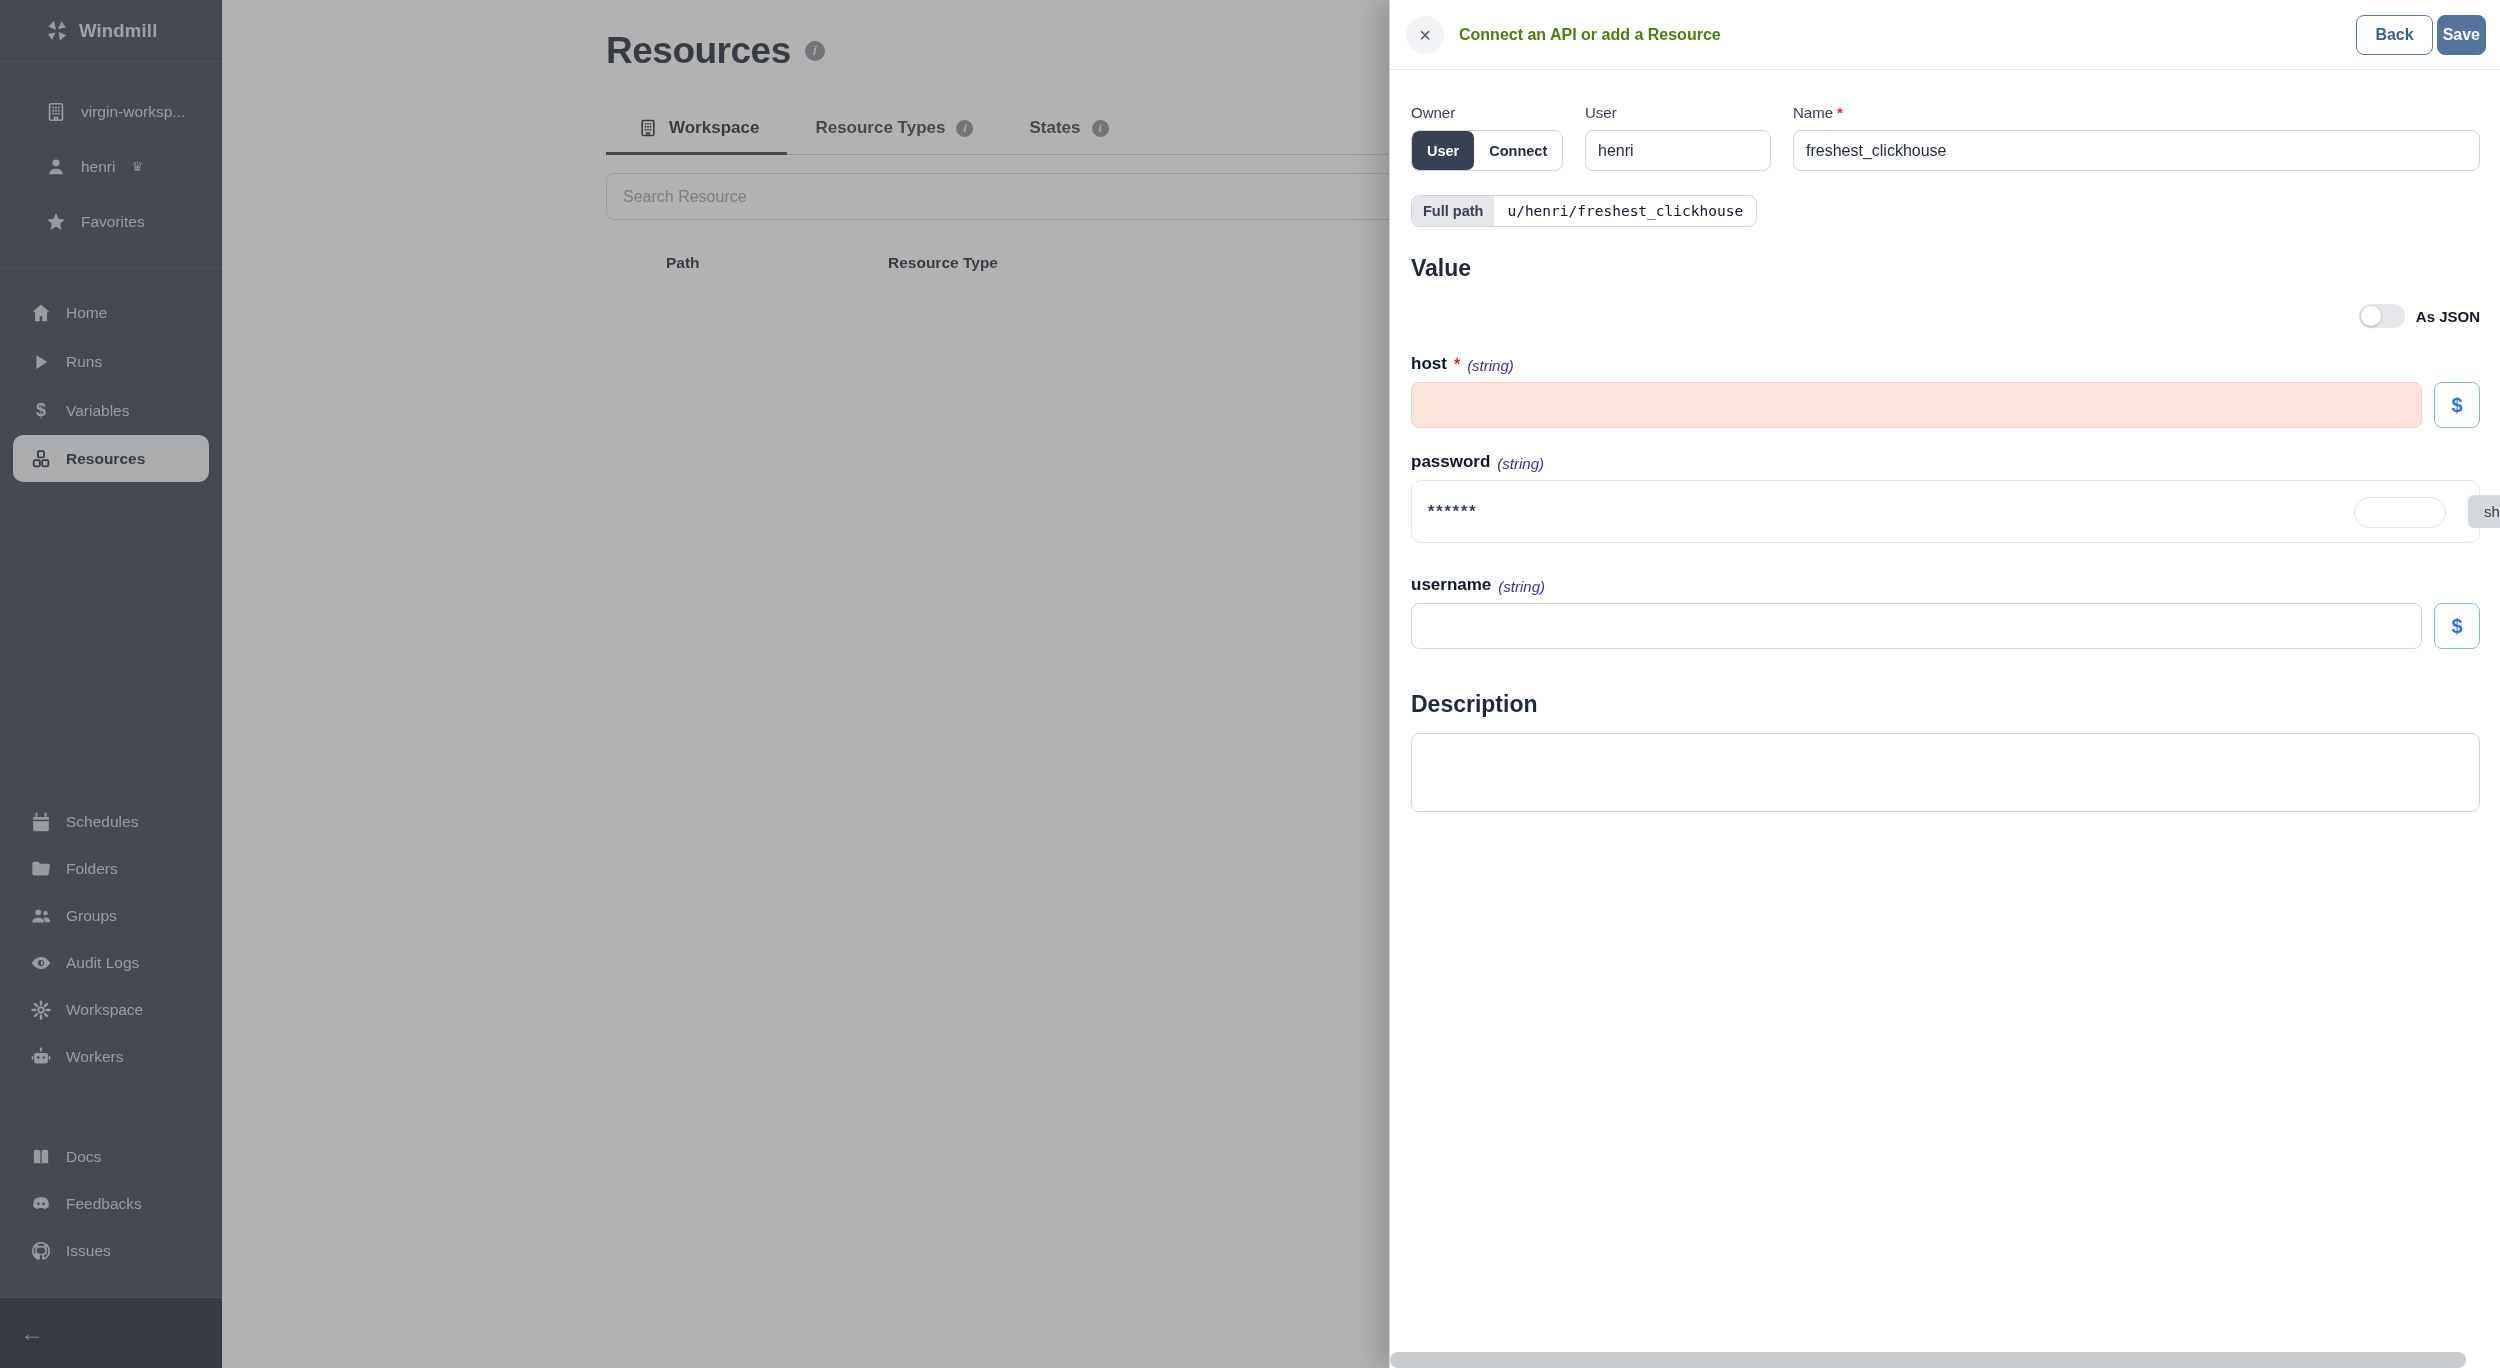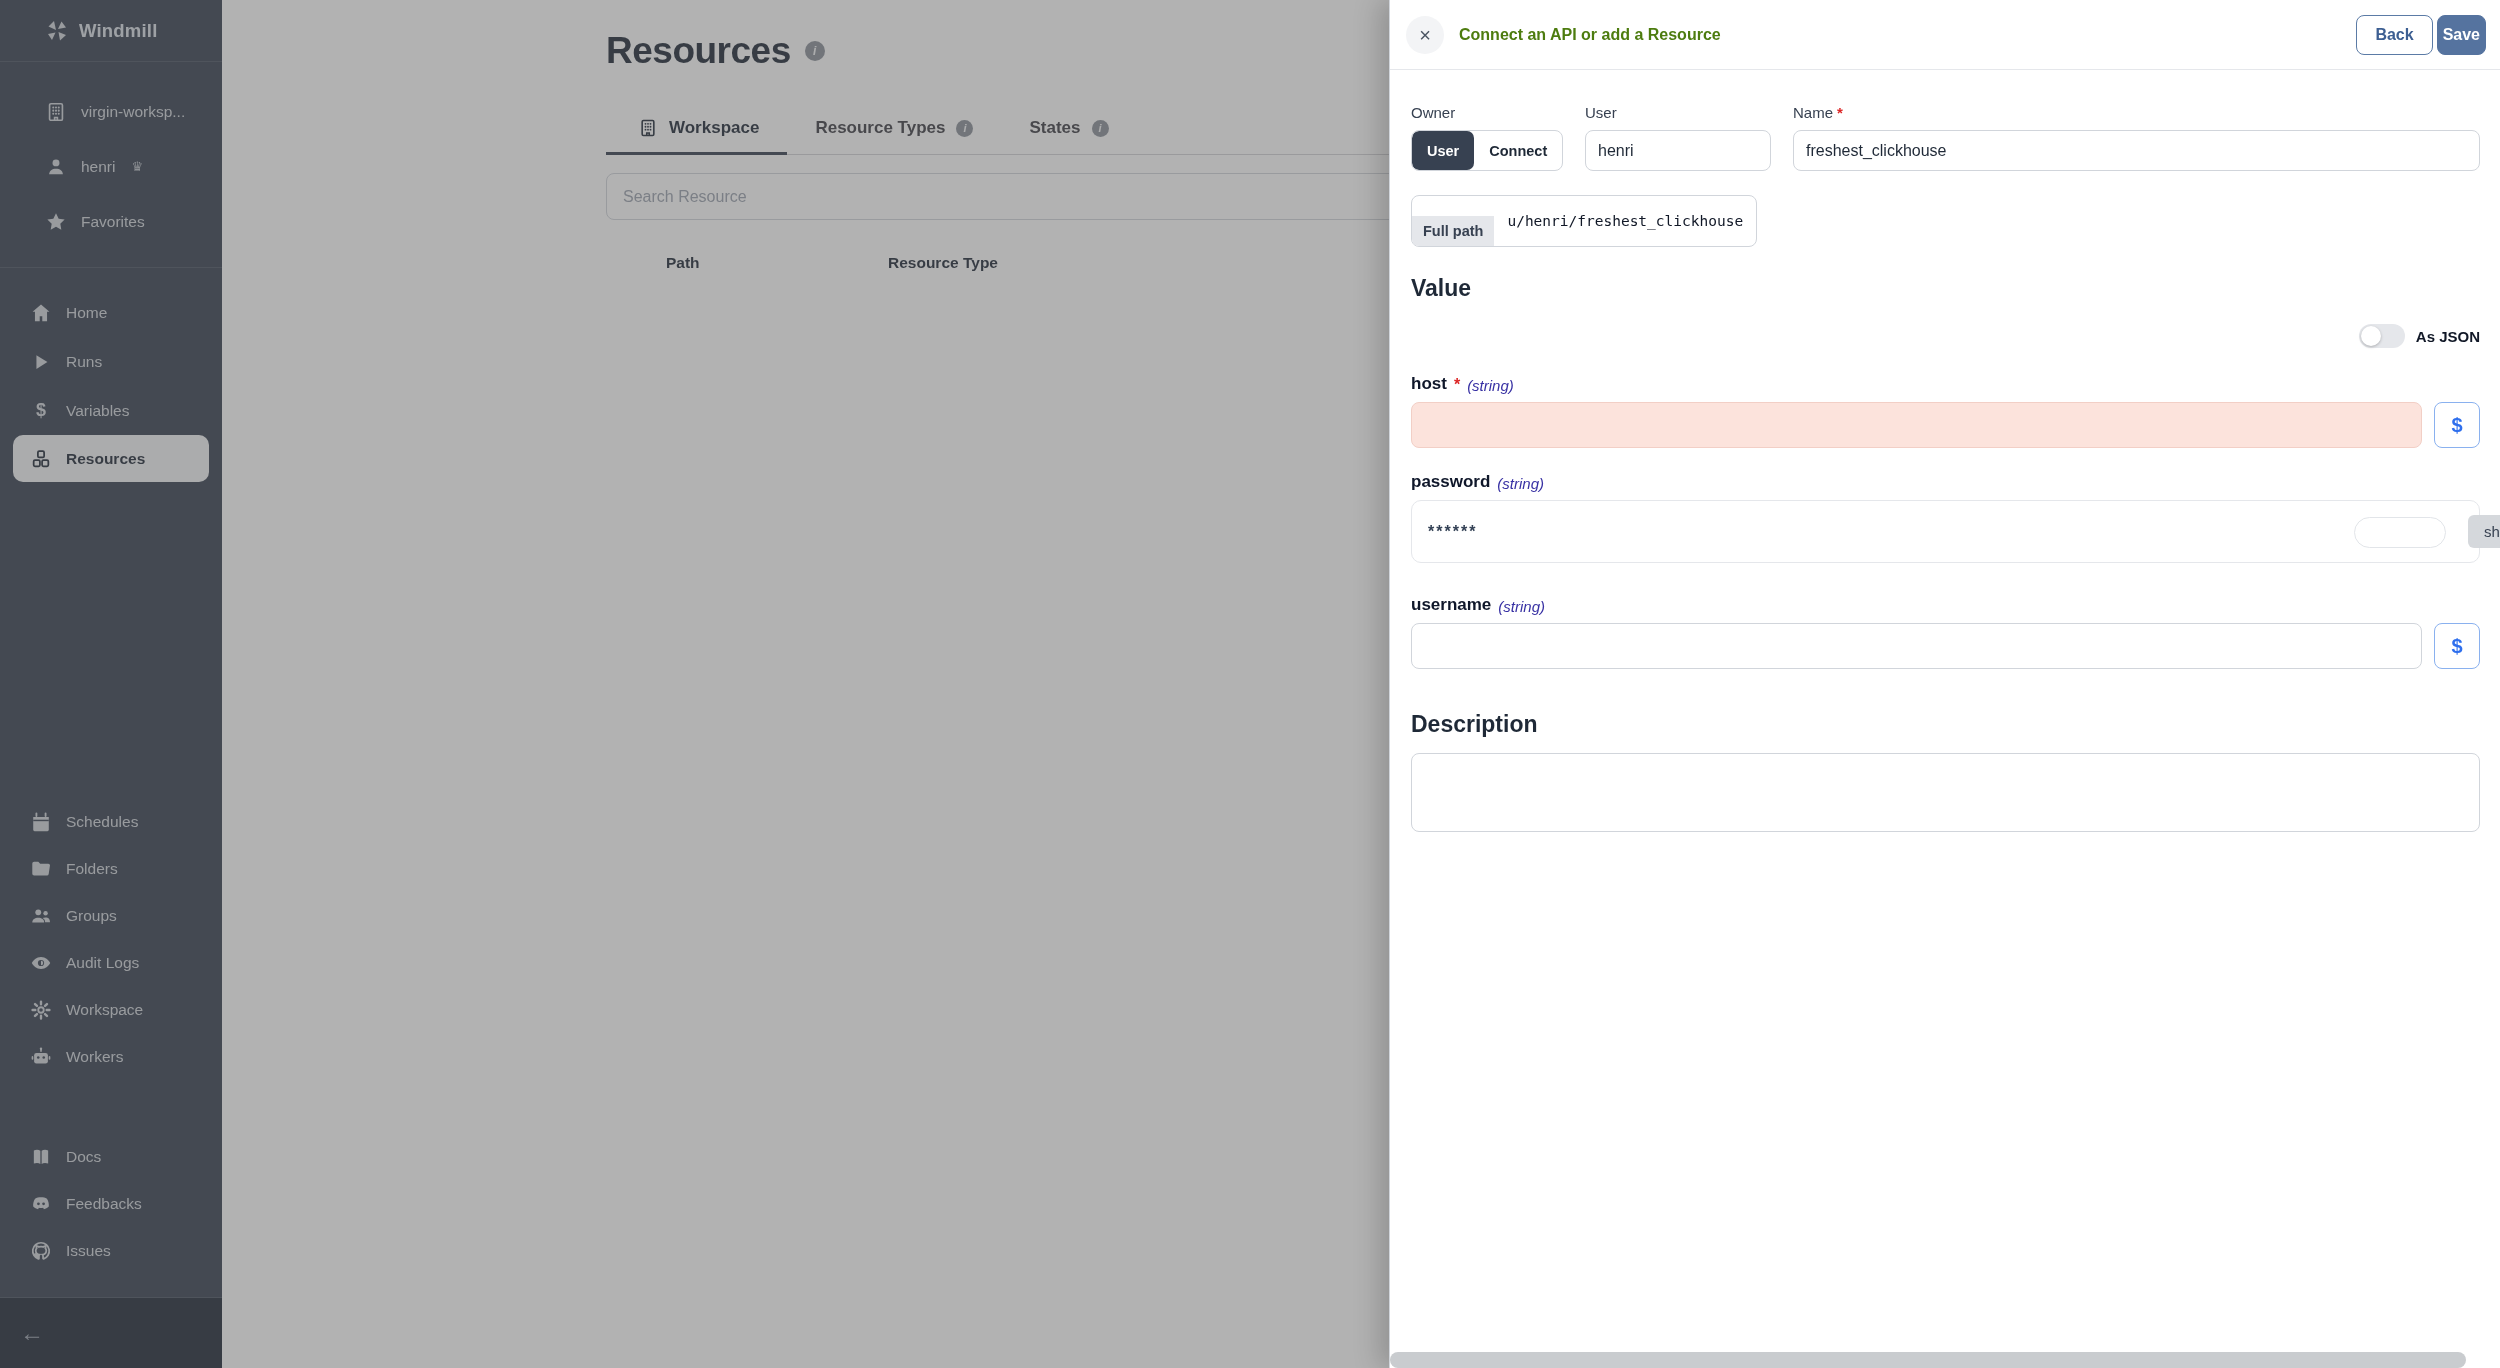--- a/index.html
+++ b/index.html
@@ -113,21 +113,21 @@
   .seg-toggle { display: flex; height: 41px; border: 1px solid #d1d5db; border-radius: 8px; overflow: hidden; background: #fff; width: fit-content; }
   .seg { padding: 0 15px; display: flex; align-items: center; font-size: 14.5px; cursor: pointer; border: none; background: transparent; font-family: "Liberation Sans", sans-serif; }
   .seg.on { background: #374151; color: #fff; font-weight: 700; border-radius: 7px; }
   .seg.off { color: #1f2937; font-weight: 600; }
   .tinput {
     width: 100%; height: 41px; border: 1px solid #d1d5db; border-radius: 8px;
     padding: 0 12px; font-size: 16px; color: #1f2937; background: #fff; outline: none;
     font-family: "Liberation Sans", sans-serif;
   }
   .fullpath { display: inline-flex; align-items: stretch; margin-top: 24px; border: 1px solid #d1d5db; border-radius: 8px; overflow: hidden; background: #fff; }
-  .fullpath .fp-label { background: #e5e7eb; padding: 7px 11px; font-size: 14.5px; font-weight: 600; color: #374151; margin-top: 20px; }
+  .fullpath .fp-label { background: #e5e7eb; padding: 7px 11px; font-size: 14.5px; font-weight: 600; color: #374151; }
   .fullpath .fp-value { padding: 7px 13px; font-family: "DejaVu Sans Mono", monospace; font-size: 14.5px; color: #111827; display: flex; align-items: center; }
   .section-h { margin-top: 28px; font-size: 23px; font-weight: 800; color: #1f2937; }
   .asjson-row { margin-top: 22px; display: flex; justify-content: flex-end; align-items: center; gap: 11px; }
   .switch { width: 46px; height: 24px; border-radius: 12px; background: #e5e7eb; position: relative; cursor: pointer; border: none; }
   .switch .knob { position: absolute; left: 2px; top: 2px; width: 20px; height: 20px; border-radius: 50%; background: #fff; box-shadow: 0 1px 3px rgba(0,0,0,0.25); }
   .asjson-label { font-size: 15px; font-weight: 600; color: #111827; text-align: center; }
 
   .fgroup { margin-top: 26px; }
   .fgroup + .fgroup { margin-top: 24px; }
   .fname-row { display: flex; align-items: flex-end; gap: 7px; margin-bottom: 8px; }

